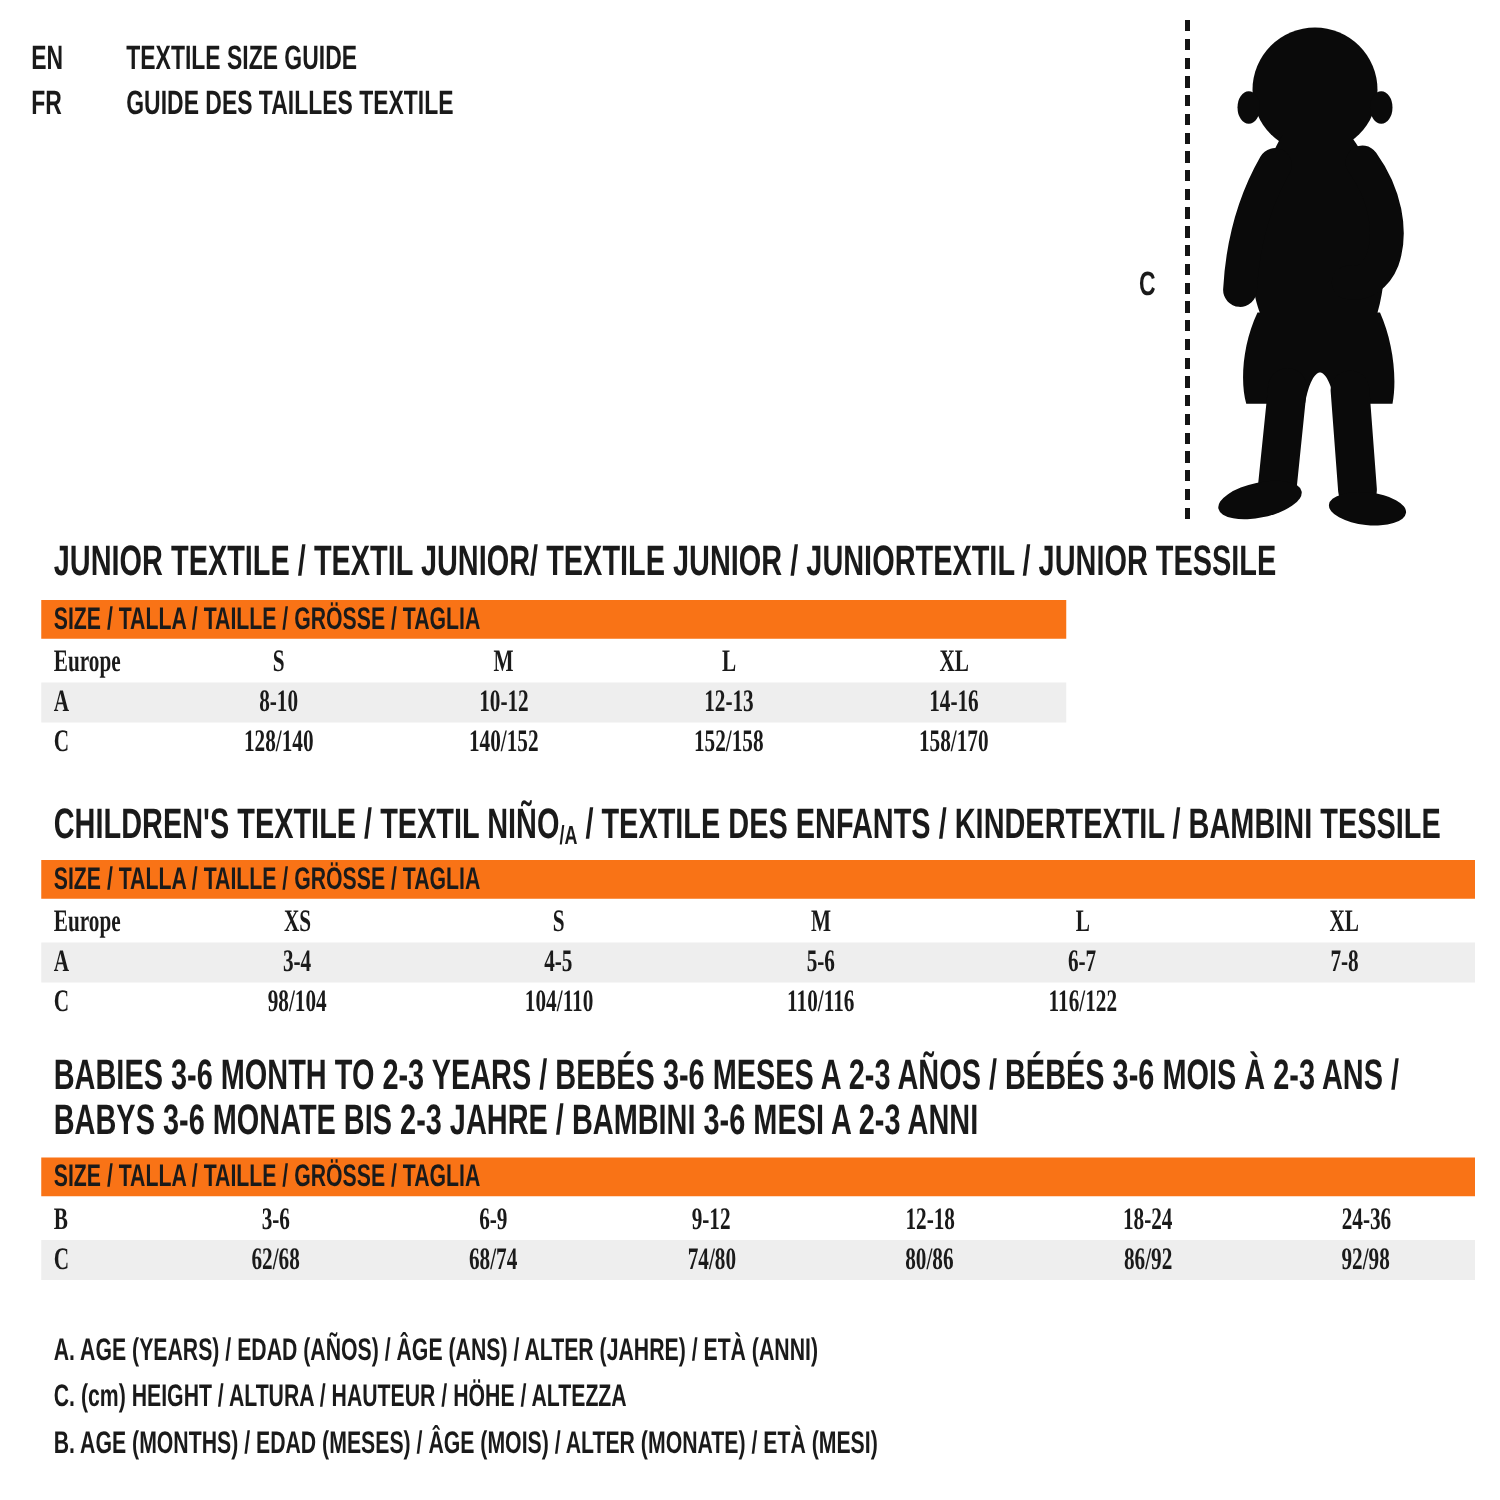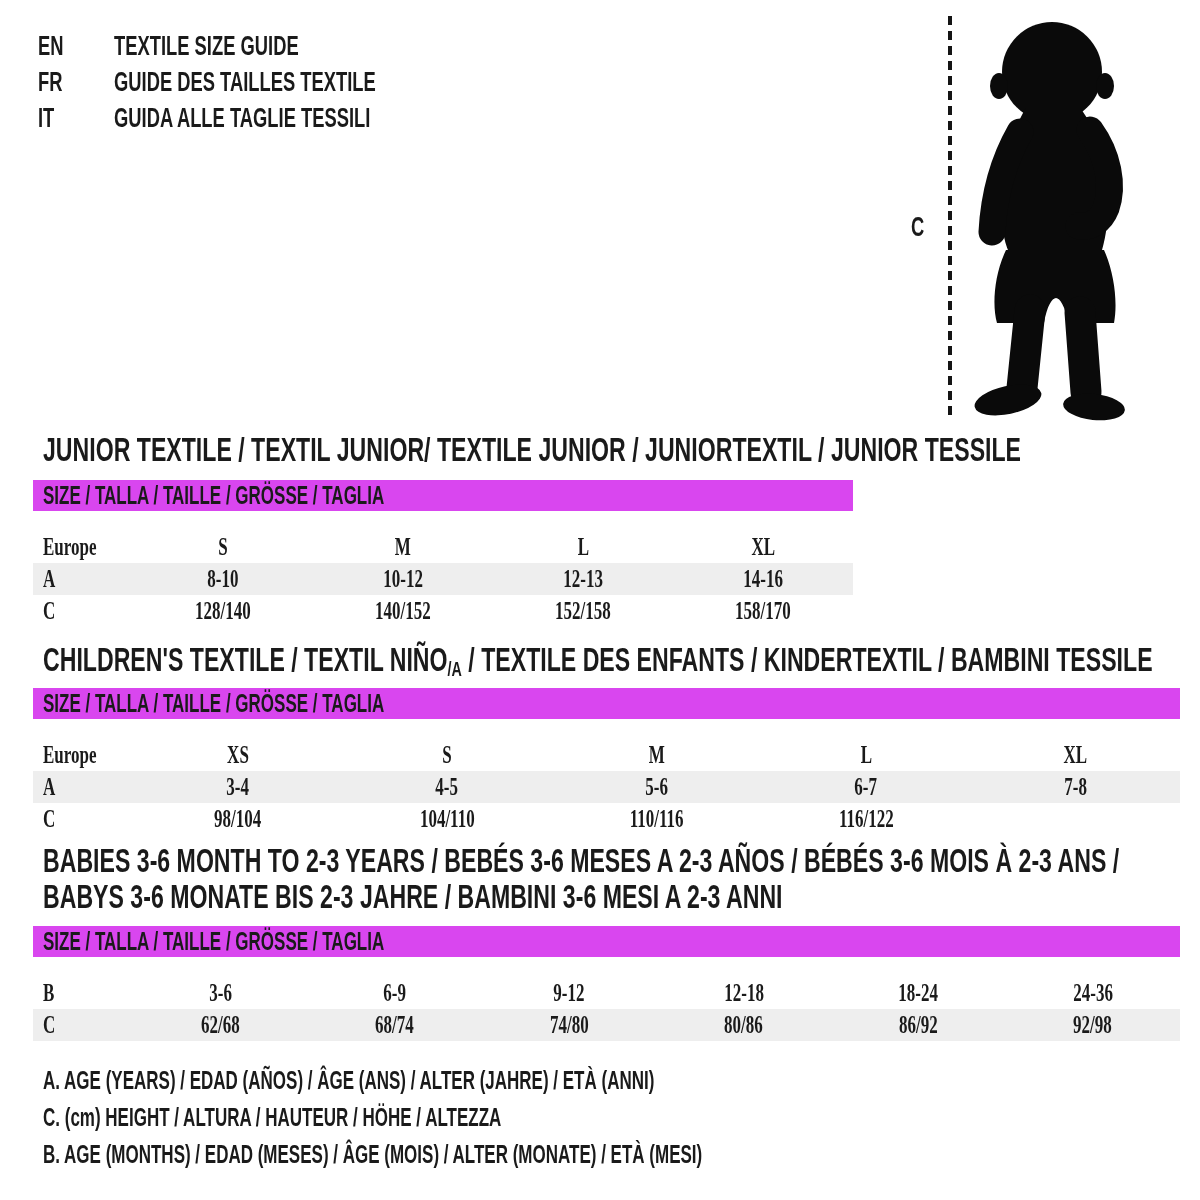--- a/index.html
+++ b/index.html
@@ -5,37 +5,37 @@
   html,body { margin:0; padding:0; background:#fff; }
   .page {
     position:relative; width:1200px; height:1200px; background:#ffffff;
     font-family:"Liberation Sans", sans-serif; font-weight:bold; color:#1a1a1a;
     overflow:hidden;
   }
   .cnd { display:inline-block; transform:scaleX(0.68); transform-origin:50% 50%; white-space:nowrap; }
   .cnd.left { transform-origin:0 50%; }
 
   
-  .lang-list { position:absolute; left:38px; top:28px; }
+  .lang-list { position:absolute; left:25px; top:28px; }
   .lang-row { display:flex; height:36px; align-items:center; font-size:27px; }
   .lang-code { width:76px; }
   
   .measure-line { position:absolute; left:948px; top:16px; width:4px; height:400px;
     background:repeating-linear-gradient(to bottom, #141414 0 9px, transparent 9px 15px); }
   .measure-label { position:absolute; left:908px; top:212px; font-size:27px; }
   .baby-svg { position:absolute; left:964px; top:10px; }
 
   
   .sec-title { position:absolute; left:43px; font-size:34px; white-space:nowrap; }
   .sub { font-size:0.62em; vertical-align:-0.25em; }
 
   
   .size-table { position:absolute; left:33px; font-size:25px; }
   .thead { height:31px; display:flex; align-items:center; padding-left:10px;
-    background:#d946ef; margin-bottom:20px; }
+    background:#f97316; margin-bottom:3px; }
   .trow { display:grid; height:32px; align-items:center;font-family:Liberation Serif, serif; }
   .cols4 { grid-template-columns:100px repeat(4,1fr); }
   .cols5 { grid-template-columns:100px repeat(5,1fr); }
   .cols6 { grid-template-columns:100px repeat(6,1fr); }
   .w-junior { width:820px; }
   .w-full { width:1147px; }
   .trow .rlabel { text-align:left; padding-left:10px; }
   .trow .cell { text-align:center; }
   .alt { background:#eeeeee; }
 
@@ -49,24 +49,20 @@
 <div class="page">
 
   <div class="lang-list">
     <div class="lang-row">
       <span class="lang-code"><span class="cnd left">EN</span></span>
       <span class="cnd left">TEXTILE SIZE GUIDE</span>
     </div>
     <div class="lang-row">
       <span class="lang-code"><span class="cnd left">FR</span></span>
       <span class="cnd left">GUIDE DES TAILLES TEXTILE</span>
-    </div>
-    <div class="lang-row">
-      <span class="lang-code"><span class="cnd left">IT</span></span>
-      <span class="cnd left">GUIDA ALLE TAGLIE TESSILI</span>
     </div>
   </div>
 
   <div class="measure-line"></div>
   <div class="measure-label"><span class="cnd">C</span></div>
   <svg class="baby-svg" width="184" height="412" viewBox="0 0 184 412" aria-hidden="true">
     <g fill="#0a0a0a">
       <circle cx="88" cy="62" r="50"></circle>
       <ellipse cx="35" cy="76" rx="9" ry="13"></ellipse>
       <ellipse cx="141" cy="76" rx="9" ry="13"></ellipse>

